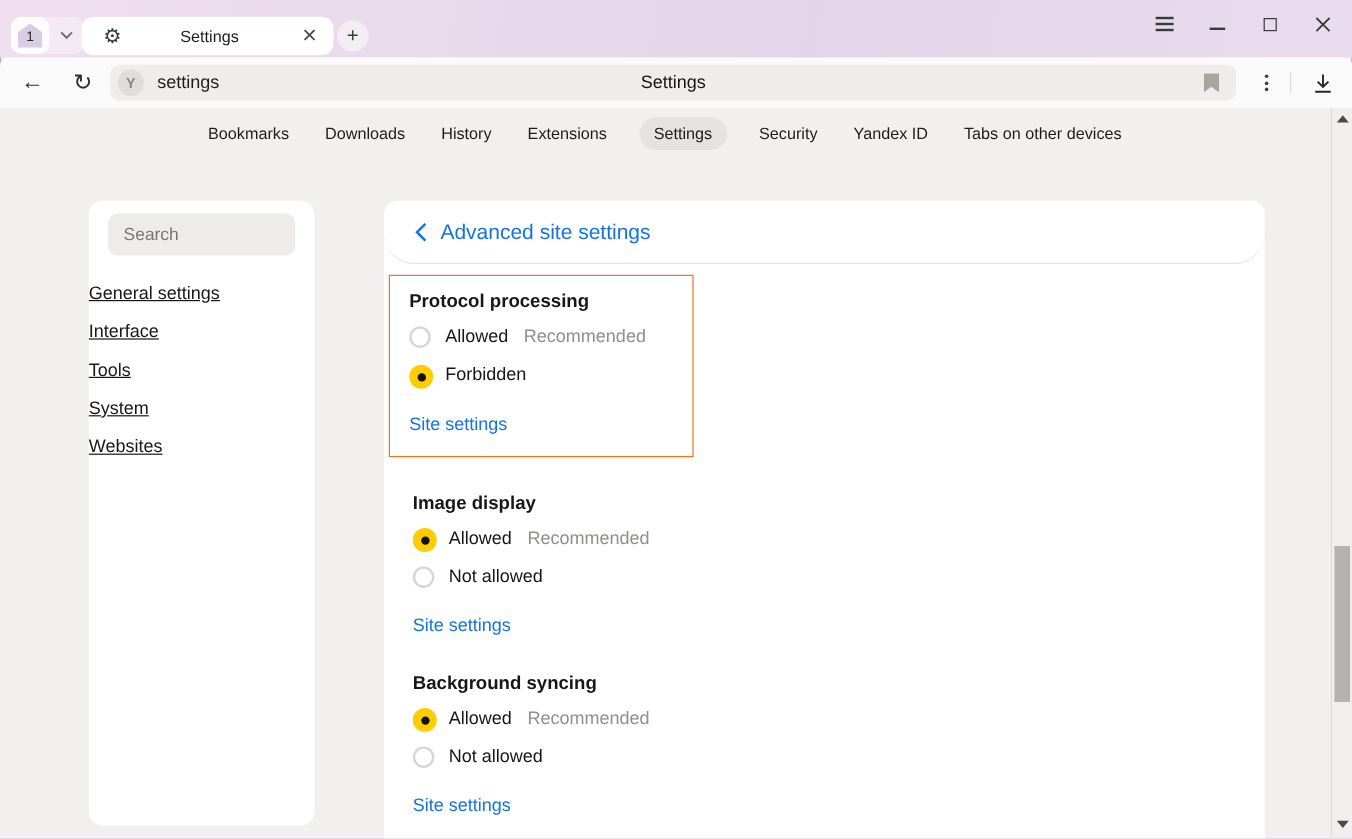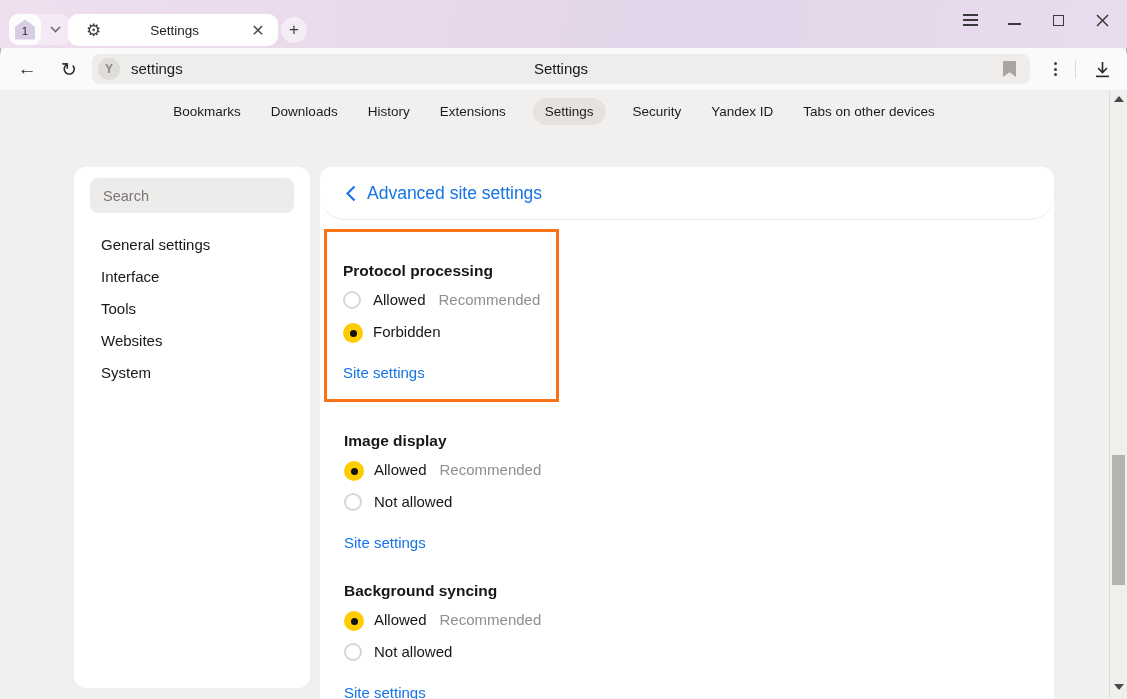--- a/index.html
+++ b/index.html
@@ -48,33 +48,33 @@
   .kebab i { width:3px; height:3px; border-radius:50%; background:#3f3f3f; }
   .tool-divider { position:absolute; right:51px; top:12px; width:1px; height:18px; background:#dcdad7; }
   .download-btn { position:absolute; right:10px; top:7px; width:30px; height:28px; display:flex; align-items:center; justify-content:center; cursor:pointer; }
 
   
   .content { position:absolute; top:90px; left:0; right:0; bottom:0; background:#f1f0ee; }
   .nav-row { position:absolute; top:8px; left:0; right:19px; display:flex; justify-content:center; align-items:center; gap:24px; }
   .nav-tab { font-size:13.5px; color:#1c1c1c; padding:6px 3px; cursor:pointer; white-space:nowrap; }
   .nav-tab.active { background:#e5e2e0; border-radius:15px; padding:6px 12px; }
 
-  .sidebar { position:absolute; left:74px; top:77px; width:236px; height:521px; background:#fff; border-radius:12px; }
+  .sidebar { position:absolute; left:74px; top:77px; width:188px; height:521px; background:#fff; border-radius:12px; }
   .search-box { margin:11px 16px 0 16px; height:35px; background:#eeecea; border-radius:8px;
                 display:flex; align-items:center; padding:0 13px; font-size:14.5px; color:#787674; cursor:text; }
   .side-list { margin-top:16px; }
-  .side-item { height:32px; line-height:32px; padding-left:27px; font-size:15px; color:#181818; cursor:pointer; }
+  .side-item { height:32px; line-height:32px; font-size:15px; color:#181818; cursor:pointer;text-decoration:underline; }
 
   .main-card { position:absolute; left:320px; top:77px; width:734px; bottom:0; background:#fff; border-radius:12px 12px 0 0; overflow:hidden; }
   .main-header { height:53px; display:flex; align-items:center; padding-left:26px; border-bottom:1px solid #e8e6e4; cursor:pointer;border-radius:25px; }
   .hdr-chevron { margin-right:11px; display:flex; }
   .main-header .hdr-title { font-size:17.5px; color:#1473e6; }
 
   .sections { padding-top:9px; }
-  .highlight-box { border:3px solid #f97316; margin-left:4px; width:235px; padding:30px 0 17px 16px; }
+  .highlight-box { border:1px solid #f97316; margin-left:4px; width:254px; padding:13px 0 17px 16px; }
   .section { margin-left:24px; }
   .highlight-box .section { margin-left:0; }
   .section + .section, .highlight-box + .section { margin-top:30px; }
   .section-title { font-size:15.5px; font-weight:bold; color:#171717; margin-bottom:11px; }
   .radio-row { display:flex; align-items:flex-start; height:32px; cursor:pointer; }
   .radio { width:18px; height:18px; border-radius:50%; border:2px solid #d8d6d4; background:#fff; margin-right:12px; position:relative; flex:none; }
   .radio.selected { border:none; width:20px; height:20px; background:#ffcc00; margin-right:10px; }
   .radio.selected::after { content:""; position:absolute; left:6.5px; top:6.5px; width:7px; height:7px; border-radius:50%; background:#111; }
   .radio-label { font-size:15px; color:#161616; }
   .radio-note { font-size:15px; color:#918e8b; margin-left:13px; }
@@ -168,22 +168,22 @@
         <div class="nav-tab">Yandex ID</div>
         <div class="nav-tab">Tabs on other devices</div>
       </div>
 
     <div class="sidebar">
       <div class="search-box">Search</div>
       <div class="side-list">
           <div class="side-item">General settings</div>
           <div class="side-item">Interface</div>
           <div class="side-item">Tools</div>
+          <div class="side-item">System</div>
           <div class="side-item">Websites</div>
-          <div class="side-item">System</div>
         </div>
     </div>
 
     <div class="main-card">
       <div class="main-header">
         <span class="hdr-chevron">
           <svg width="10" height="17" viewBox="0 0 10 17">
               <polyline points="8.5,1.5 1.5,8.5 8.5,15.5" fill="none" stroke="#1473e6" stroke-width="2.1"></polyline>
             </svg>
         </span>

